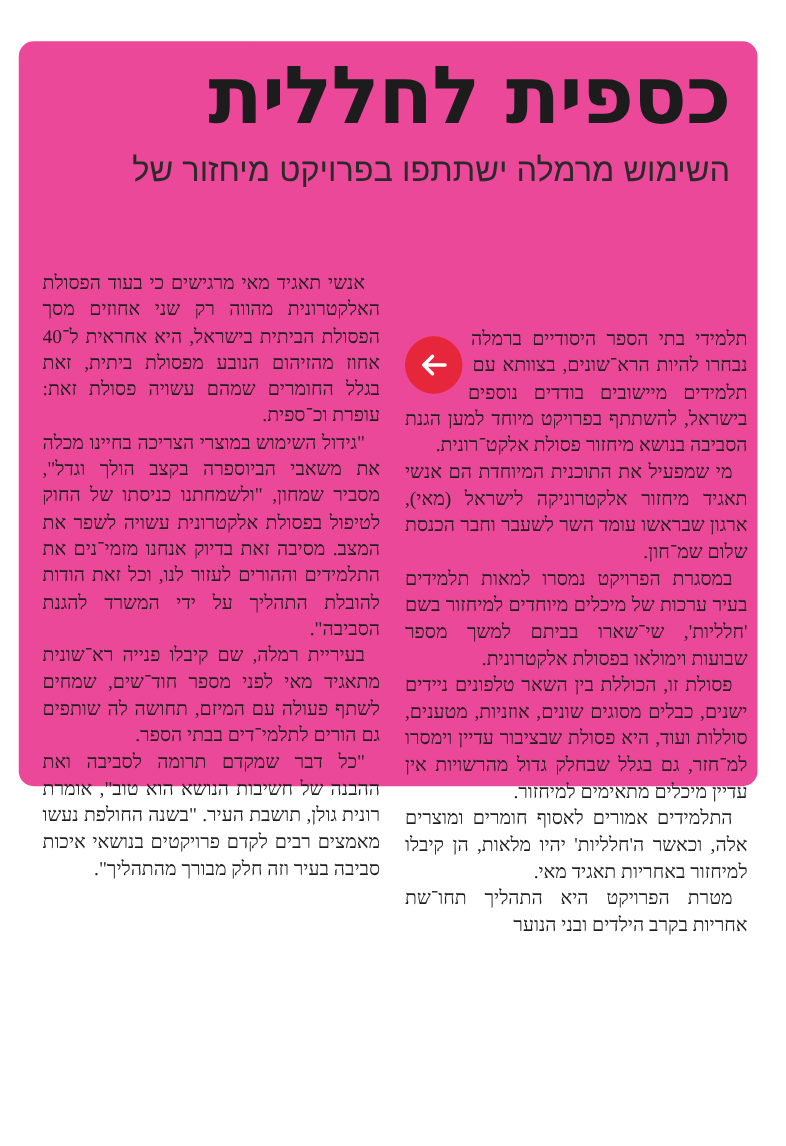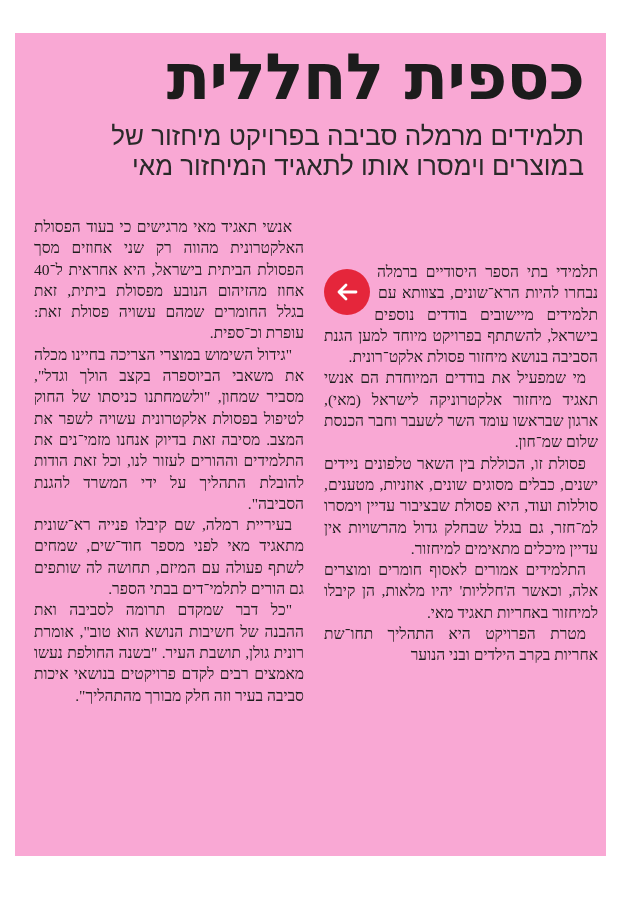--- a/index.html
+++ b/index.html
@@ -1,19 +1,19 @@
 <!DOCTYPE html>
 <html lang="he" dir="rtl"><head>
 <meta charset="utf-8">
 <style>
   html, body { margin:0; padding:0; background:#ffffff; }
   body { width:629px; height:917px; position:relative; overflow:hidden; }
   .article {
-    position:absolute; left:15px; top:33px; width:591px; height:823px;
-    background:#f9a8d4; box-sizing:border-box;
+    position:absolute; left:15px; top:33px; width:591px; height:596px;
+    background:#ec4899; box-sizing:border-box;border-radius:12px;
   }
   .headline {
     position:absolute; right:22px; top:6px; margin:0;
     font-family:"DejaVu Sans", sans-serif; font-weight:900;
     font-size:64px; line-height:76px; color:#1c1c1c; letter-spacing:-1px;
     white-space:nowrap;
   }
   .subhead {
     position:absolute; right:22px; top:88px; width:560px; margin:0;
     font-family:"Liberation Sans", sans-serif; font-size:26px; line-height:30px;
@@ -35,32 +35,32 @@
   }
   .arrow-badge svg { position:absolute; left:11px; top:11px; }
 </style>
 </head>
 <body>
 
 <div class="article">
   <h1 class="headline">כספית לחללית</h1>
 
   <div class="subhead">
-    <span class="line">תלמידים מרמלה סביבה בפרויקט מיחזור של</span>
-    <span class="line">במוצרים וימסרו אותו לתאגיד המיחזור מאי</span>
+    <span class="line">השימוש מרמלה ישתתפו בפרויקט מיחזור של</span>
   </div>
 
   <div class="col right">
     <div class="arrow-badge">
       <svg width="24" height="24" viewBox="0 0 24 24">
         <path d="M21 12 H4 M11 5 L4 12 L11 19" stroke="#ffffff" stroke-width="2.8" fill="none" stroke-linecap="round" stroke-linejoin="round"></path>
       </svg>
     </div>
     <p class="first">תלמידי בתי הספר היסודיים ברמלה נבחרו להיות הרא־שונים, בצוותא עם תלמידים מיישובים בודדים נוספים בישראל, להשתתף בפרויקט מיוחד למען הגנת הסביבה בנושא מיחזור פסולת אלקט־רונית.</p>
-    <p>מי שמפעיל את בודדים המיוחדת הם אנשי תאגיד מיחזור אלקטרוניקה לישראל (מאי), ארגון שבראשו עומד השר לשעבר וחבר הכנסת שלום שמ־חון.</p>
+    <p>מי שמפעיל את התוכנית המיוחדת הם אנשי תאגיד מיחזור אלקטרוניקה לישראל (מאי), ארגון שבראשו עומד השר לשעבר וחבר הכנסת שלום שמ־חון.</p>
+    <p>במסגרת הפרויקט נמסרו למאות תלמידים בעיר ערכות של מיכלים מיוחדים למיחזור בשם 'חלליות', שי־שארו בביתם למשך מספר שבועות וימולאו בפסולת אלקטרונית.</p>
     <p>פסולת זו, הכוללת בין השאר טלפונים ניידים ישנים, כבלים מסוגים שונים, אוזניות, מטענים, סוללות ועוד, היא פסולת שבציבור עדיין וימסרו למ־חזר, גם בגלל שבחלק גדול מהרשויות אין עדיין מיכלים מתאימים למיחזור.</p>
     <p>התלמידים אמורים לאסוף חומרים ומוצרים אלה, וכאשר ה'חלליות' יהיו מלאות, הן קיבלו למיחזור באחריות תאגיד מאי.</p>
     <p>מטרת הפרויקט היא התהליך תחו־שת אחריות בקרב הילדים ובני הנוער</p>
   </div>
 
   <div class="col left">
     <p>אנשי תאגיד מאי מרגישים כי בעוד הפסולת האלקטרונית מהווה רק שני אחוזים מסך הפסולת הביתית בישראל, היא אחראית ל־40 אחוז מהזיהום הנובע מפסולת ביתית, זאת בגלל החומרים שמהם עשויה פסולת זאת: עופרת וכ־ספית.</p>
     <p>"גידול השימוש במוצרי הצריכה בחיינו מכלה את משאבי הביוספרה בקצב הולך וגדל", מסביר שמחון, "ולשמחתנו כניסתו של החוק לטיפול בפסולת אלקטרונית עשויה לשפר את המצב. מסיבה זאת בדיוק אנחנו מזמי־נים את התלמידים וההורים לעזור לנו, וכל זאת הודות להובלת התהליך על ידי המשרד להגנת הסביבה".</p>
     <p>בעיריית רמלה, שם קיבלו פנייה רא־שונית מתאגיד מאי לפני מספר חוד־שים, שמחים לשתף פעולה עם המיזם, תחושה לה שותפים גם הורים לתלמי־דים בבתי הספר.</p>
     <p>"כל דבר שמקדם תרומה לסביבה ואת ההבנה של חשיבות הנושא הוא טוב", אומרת רונית גולן, תושבת העיר. "בשנה החולפת נעשו מאמצים רבים לקדם פרויקטים בנושאי איכות סביבה בעיר וזה חלק מבורך מהתהליך".</p>

